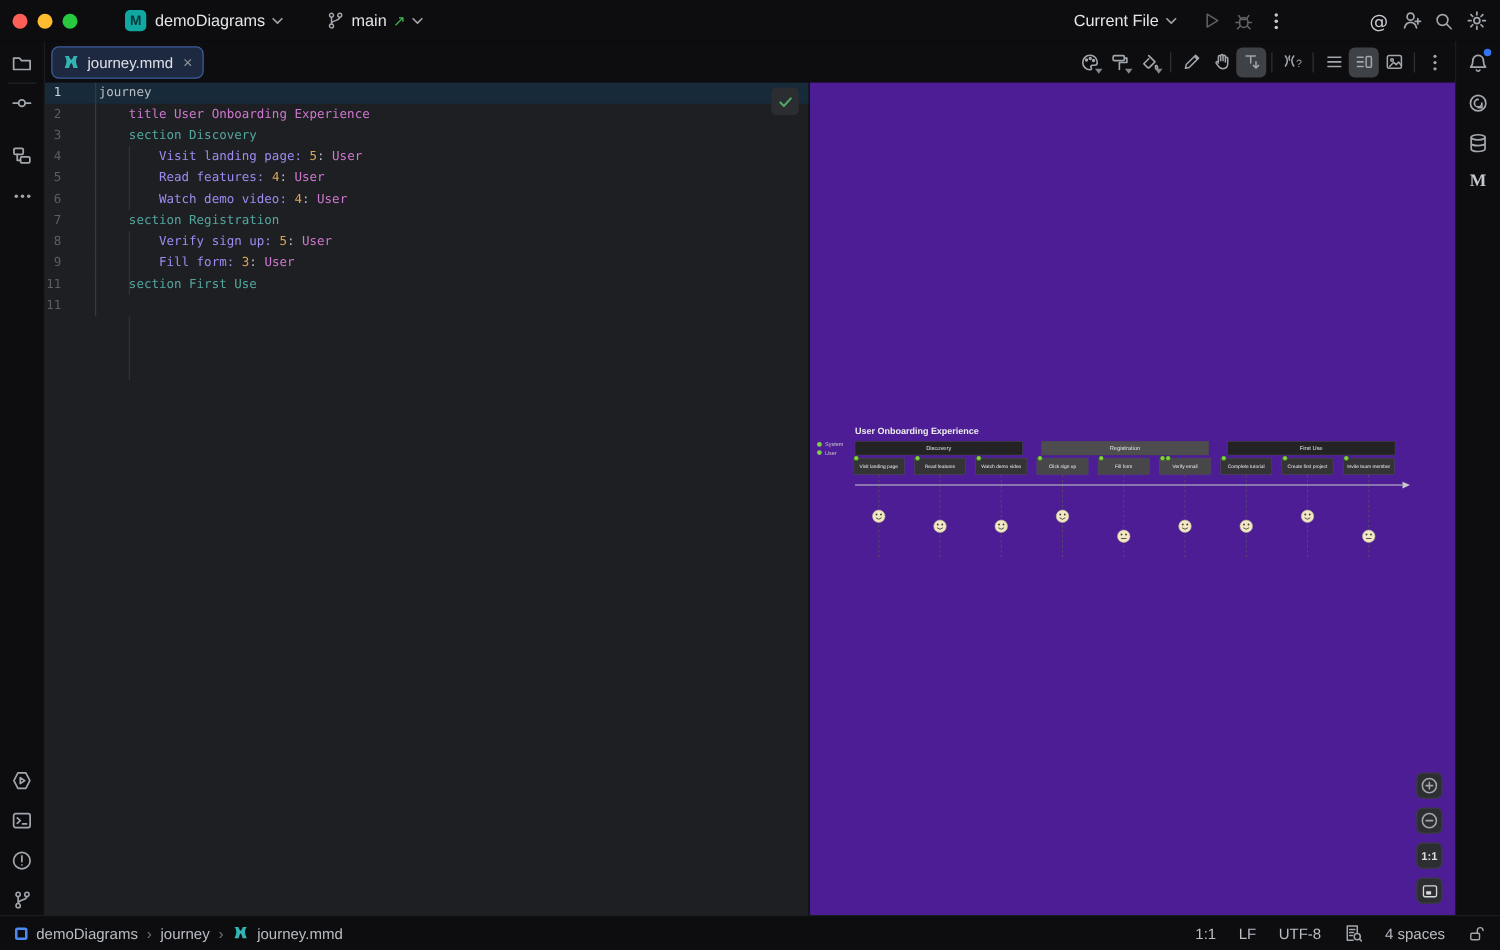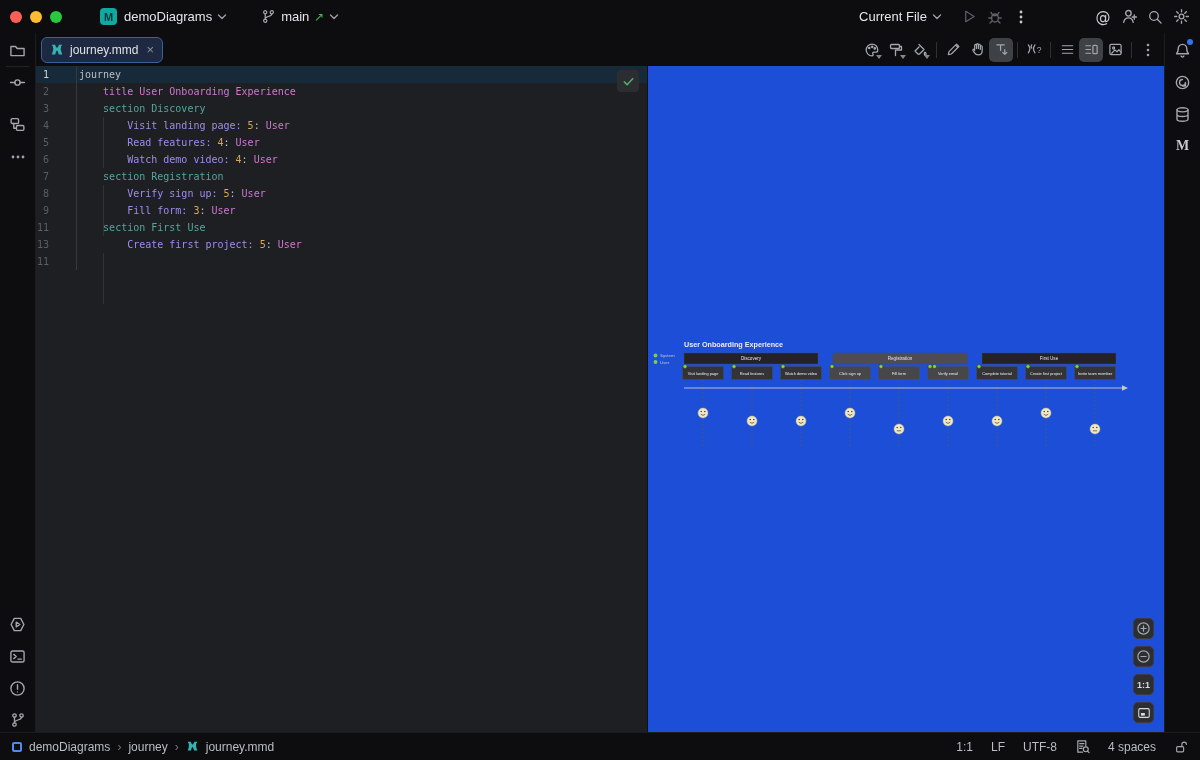--- a/index.html
+++ b/index.html
@@ -52,21 +52,21 @@
   .gut{width:41px;box-sizing:border-box;border-right:1px solid #37393d;text-align:right;
        padding-right:27px;color:#5a5f66;flex:none}
   .code-row.current .gut{color:#ced3db}
   .code{padding-left:2px;flex:1}
   .guide{position:absolute;width:1px;background:#2f3237;left:calc(43px + 4ch);font-family:"DejaVu Sans Mono",monospace;font-size:10px}
   #inspect{position:absolute;right:8px;top:4px;width:22px;height:22px;border-radius:4px;background:#2b2d31;
            display:flex;align-items:center;justify-content:center}
 
   
   #divider{position:absolute;left:647px;top:66px;width:1px;height:666px;background:#101113}
-  #preview{position:absolute;left:648px;top:66px;width:516px;height:666px;background:#1d4ed8}
+  #preview{position:absolute;left:648px;top:66px;width:516px;height:666px;background:#4c1d95}
   #diagram-svg{position:absolute;left:0;top:270px}
   .zoom-btn{position:absolute;right:10px;width:21px;height:21px;border-radius:5px;background:#2c2e31;
             border:1px solid #3a3c40;box-sizing:border-box;display:flex;align-items:center;justify-content:center;
             color:#d6d9de;font-size:9px;font-weight:bold}
 
   
   #status{position:absolute;left:0;top:732px;width:1200px;height:28px;background:#0d0d0f;border-top:1px solid #1b1c1e;
           box-sizing:border-box;display:flex;align-items:center;font-size:12px;color:#b9bdc4;padding:0 12px}
   .crumb-sep{color:#6f7379;margin:0 7px;font-size:12px}
   .bc-ico{margin-right:7px;display:flex;align-items:center}
@@ -318,21 +318,20 @@
       <div class="code-row current"><div class="gut">1</div><div class="code"><span class="c-plain">journey</span></div></div>
       <div class="code-row"><div class="gut">2</div><div class="code"><span class="c-plain">    </span><span class="c-pink">title User Onboarding Experience</span></div></div>
       <div class="code-row"><div class="gut">3</div><div class="code"><span class="c-plain">    </span><span class="c-teal">section Discovery</span></div></div>
       <div class="code-row"><div class="gut">4</div><div class="code"><span class="c-plain">        </span><span class="c-lav">Visit landing page:</span><span class="c-plain"> </span><span class="c-amber">5</span><span class="c-plain">: </span><span class="c-pink">User</span></div></div>
       <div class="code-row"><div class="gut">5</div><div class="code"><span class="c-plain">        </span><span class="c-lav">Read features:</span><span class="c-plain"> </span><span class="c-amber">4</span><span class="c-plain">: </span><span class="c-pink">User</span></div></div>
       <div class="code-row"><div class="gut">6</div><div class="code"><span class="c-plain">        </span><span class="c-lav">Watch demo video:</span><span class="c-plain"> </span><span class="c-amber">4</span><span class="c-plain">: </span><span class="c-pink">User</span></div></div>
       <div class="code-row"><div class="gut">7</div><div class="code"><span class="c-plain">    </span><span class="c-teal">section Registration</span></div></div>
       <div class="code-row"><div class="gut">8</div><div class="code"><span class="c-plain">        </span><span class="c-lav">Verify sign up:</span><span class="c-plain"> </span><span class="c-amber">5</span><span class="c-plain">: </span><span class="c-pink">User</span></div></div>
       <div class="code-row"><div class="gut">9</div><div class="code"><span class="c-plain">        </span><span class="c-lav">Fill form:</span><span class="c-plain"> </span><span class="c-amber">3</span><span class="c-plain">: </span><span class="c-pink">User</span></div></div>
       <div class="code-row"><div class="gut">11</div><div class="code"><span class="c-plain">    </span><span class="c-teal">section First Use</span></div></div>
-      <div class="code-row"><div class="gut">13</div><div class="code"><span class="c-plain">        </span><span class="c-lav">Create first project:</span><span class="c-plain"> </span><span class="c-amber">5</span><span class="c-plain">: </span><span class="c-pink">User</span></div></div>
       <div class="code-row"><div class="gut">11</div><div class="code"></div></div>
     </div>
   <div class="guide" style="top:51px;height:51px"></div>
   <div class="guide" style="top:119px;height:51px"></div>
   <div class="guide" style="top:187px;height:51px"></div>
   <div id="inspect">
     <svg width="13" height="13" viewBox="0 0 14 14">
         <path d="M2.5 7.5l3 3 6-6.5" fill="none" stroke="#4fa865" stroke-width="1.8" stroke-linecap="round" stroke-linejoin="round"></path>
       </svg>
   </div>

